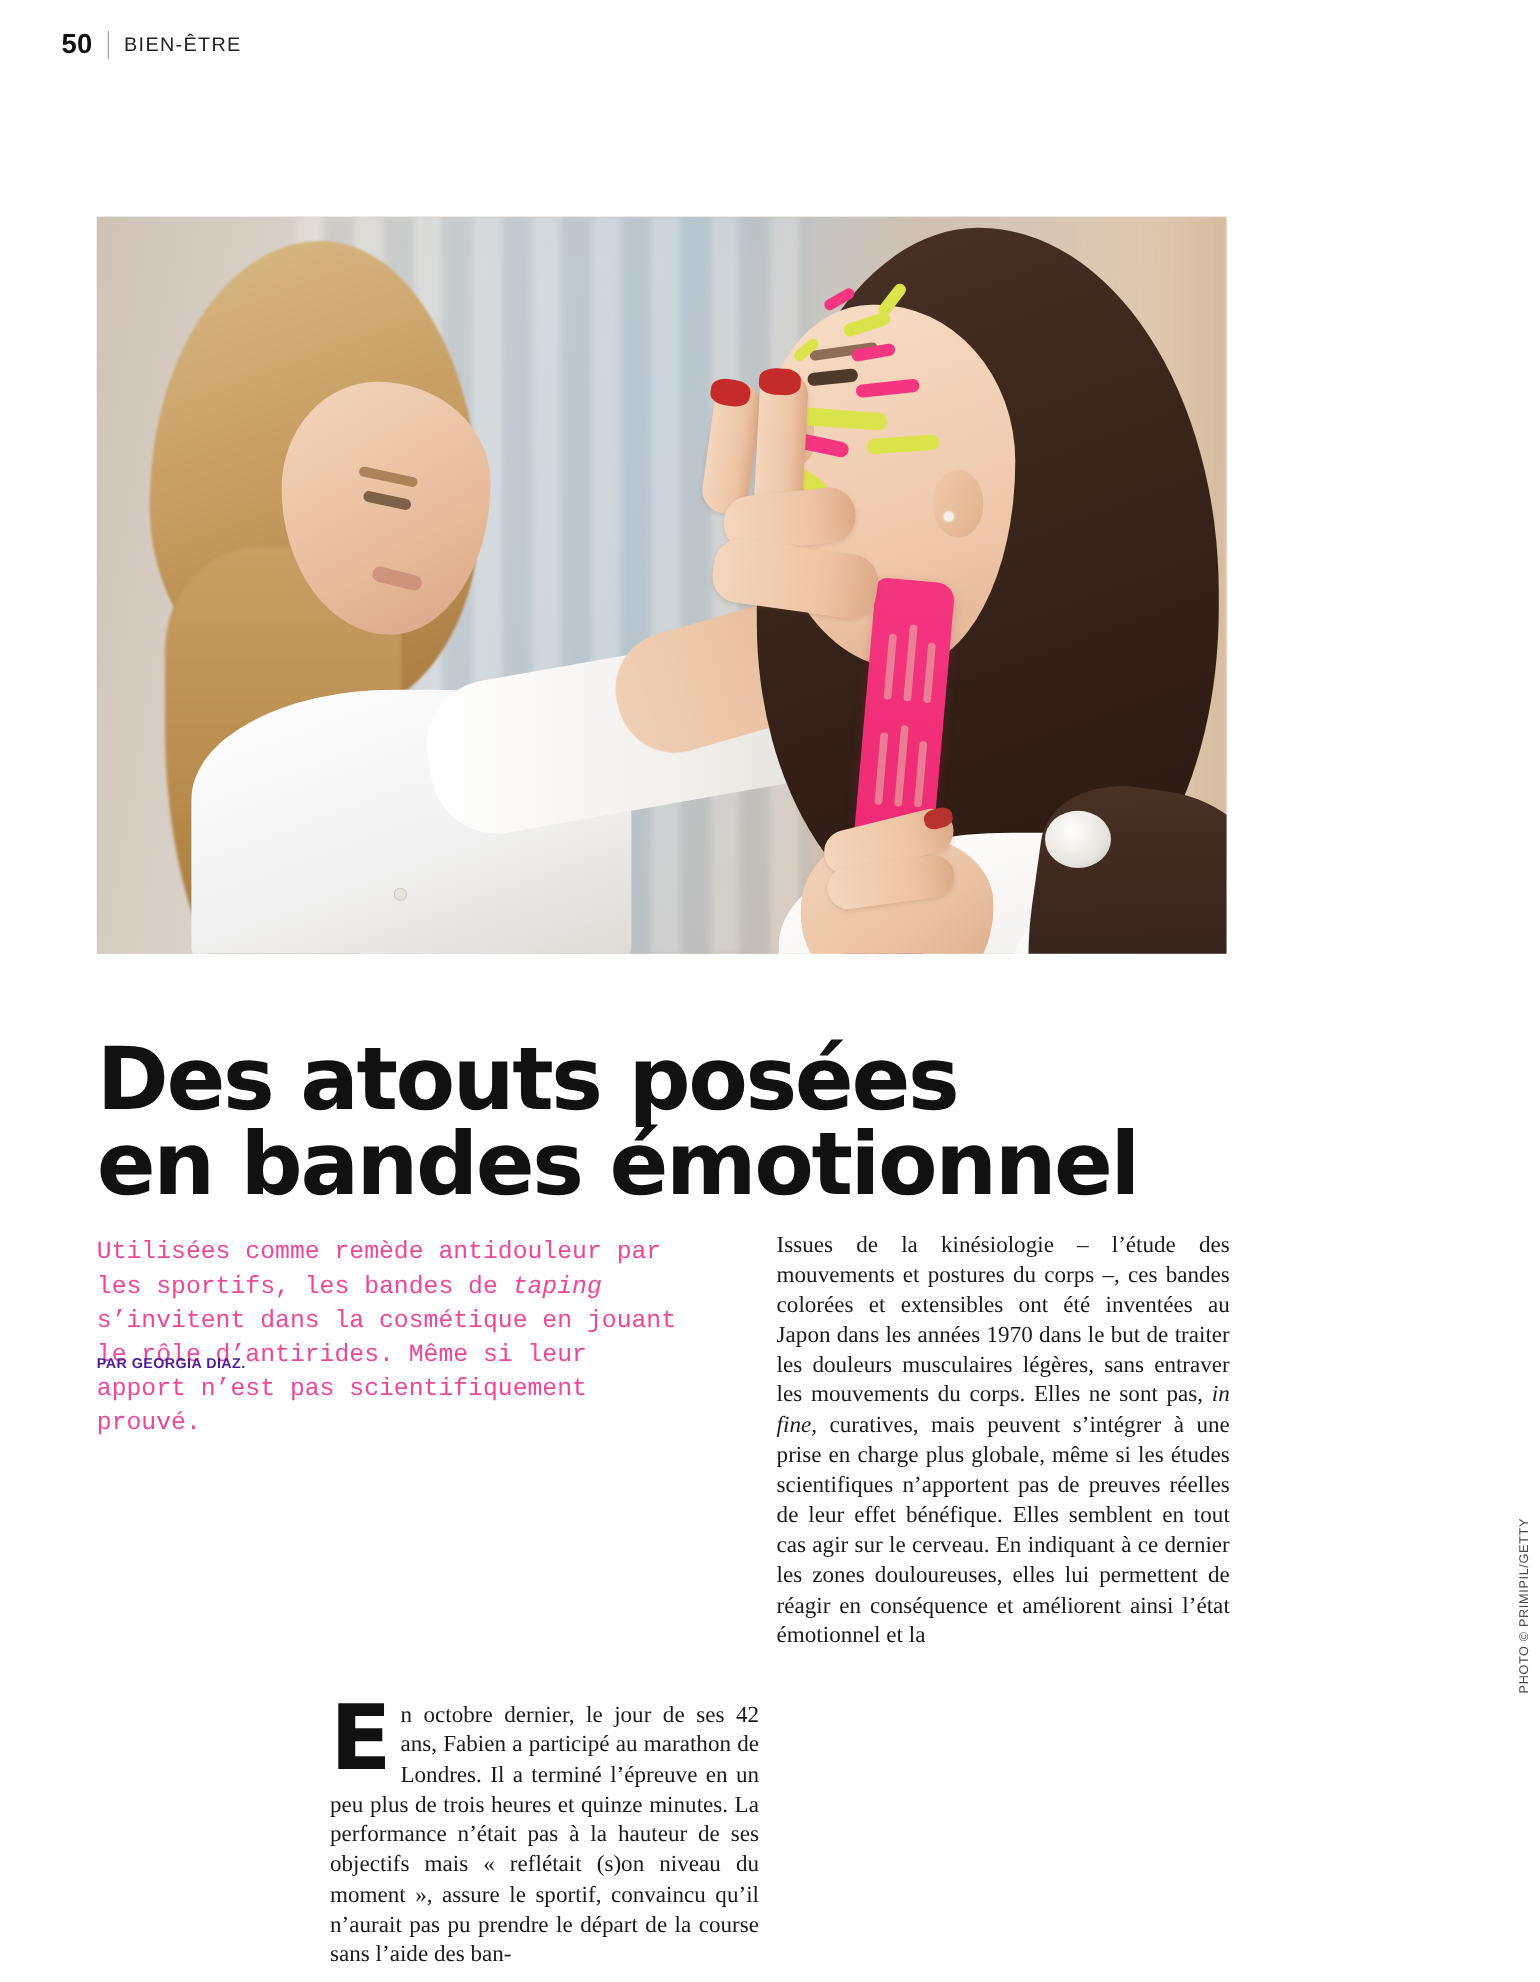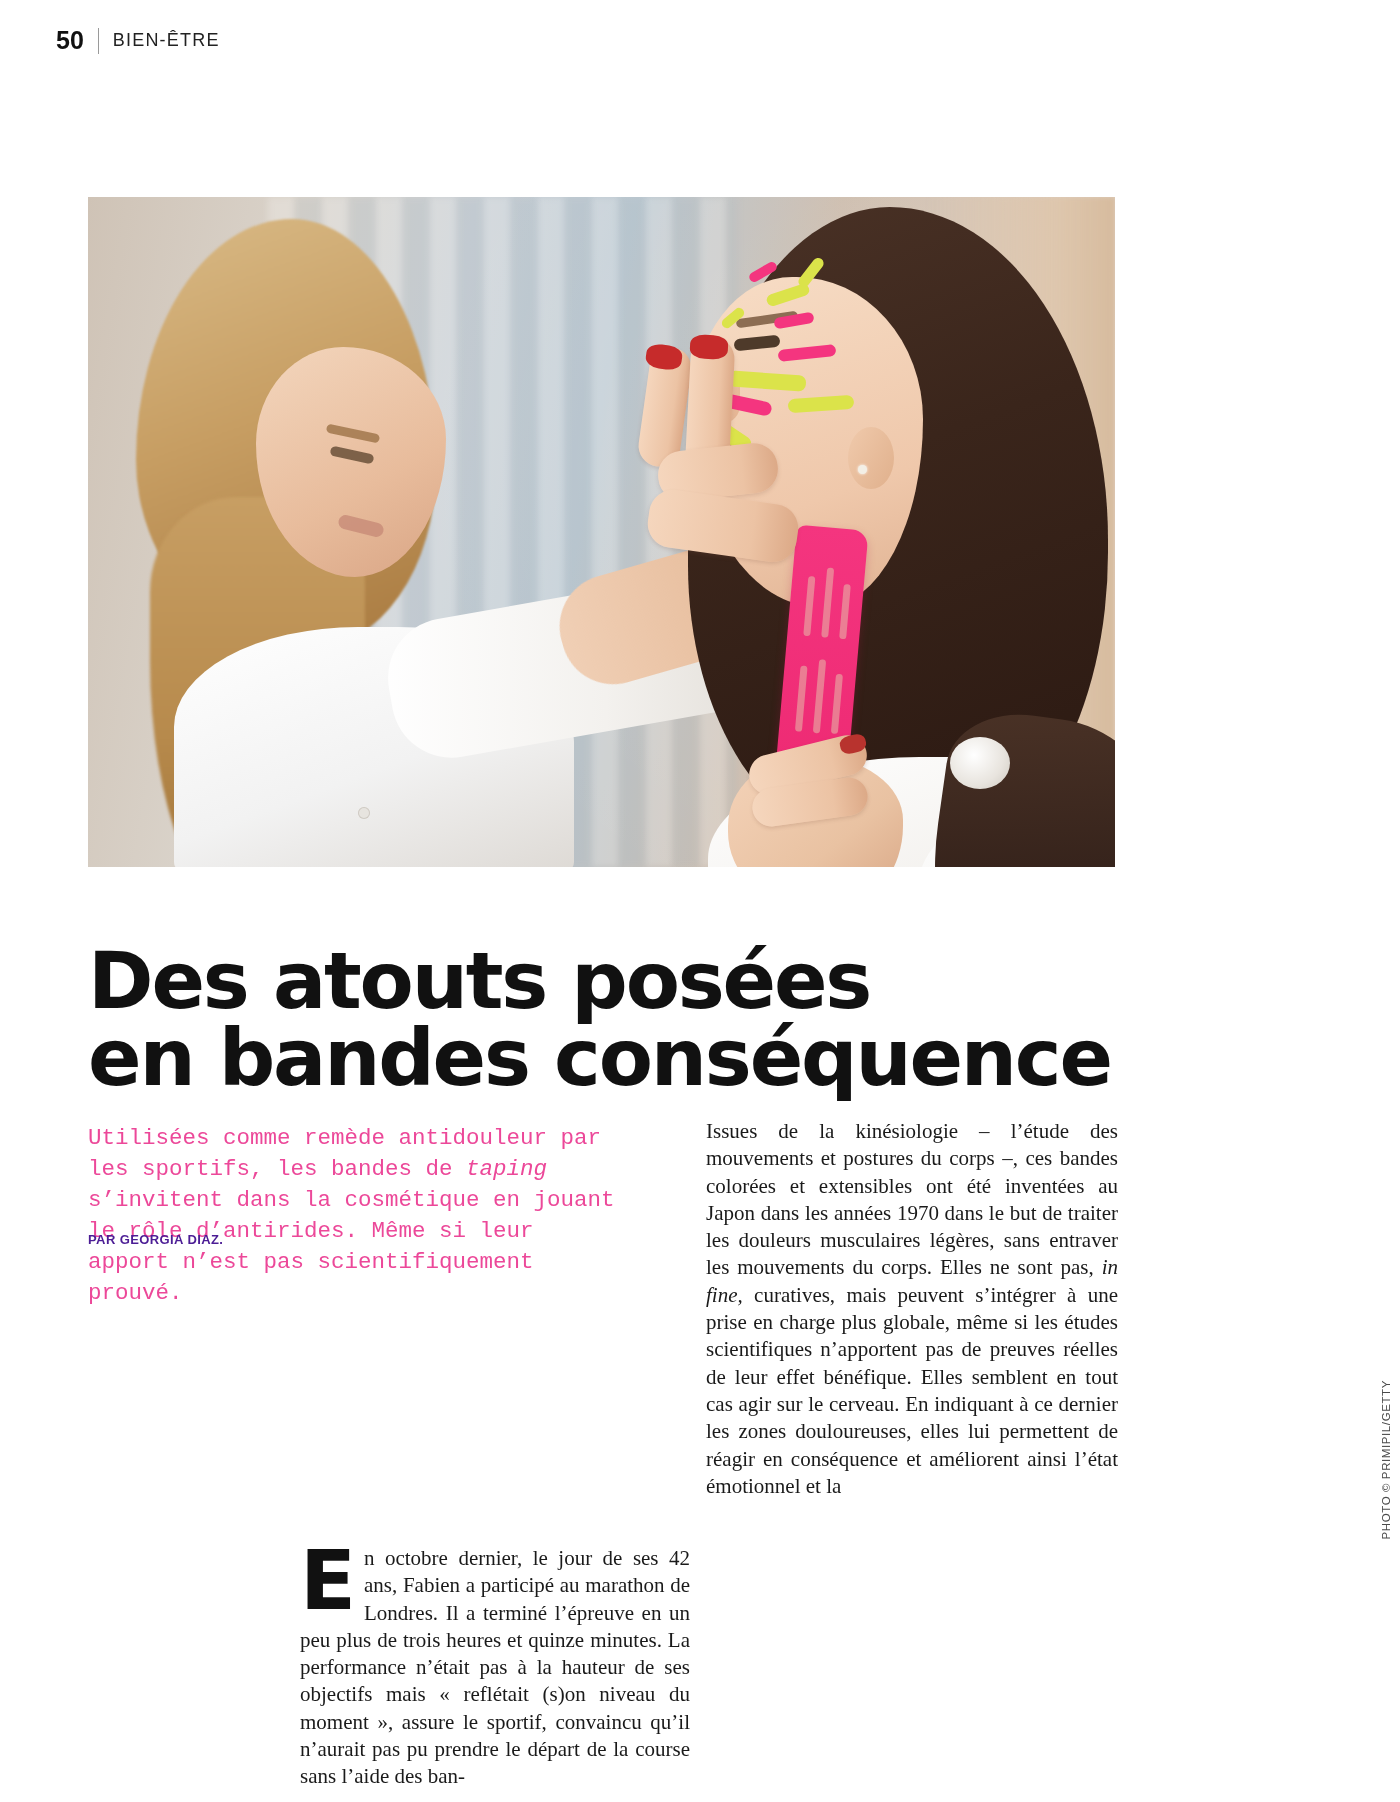--- a/index.html
+++ b/index.html
@@ -422,21 +422,21 @@
 
       <div class="m-hand"></div>
       <div class="finger" style="left:660px; top:548px; width:120px; height:40px; transform:rotate(-14deg);"></div>
       <div class="finger" style="left:664px; top:586px; width:116px; height:38px; transform:rotate(-8deg);"></div>
       <div class="nail" style="left:752px; top:538px; width:26px; height:18px; background:#b8332e; transform:rotate(-14deg);"></div>
     </div>
   </div>
 
   <h1 class="headline">
     <span class="l1">Des atouts posées</span>
-    <span class="l2">en bandes conséquence</span>
+    <span class="l2">en bandes émotionnel</span>
   </h1>
 
   <p class="standfirst"><span>Utilisées comme remède antidouleur par les sportifs, les bandes de </span><em>taping</em><span> s’invitent dans la cosmétique en jouant le rôle d’antirides. Même si leur apport n’est pas scientifiquement prouvé.</span></p>
 
   <div class="byline">PAR GEORGIA DIAZ.</div>
 
   <div class="col col-1">
     <span class="dropcap">E</span><span>n octobre dernier, le jour de ses 42 ans, Fabien a participé au marathon de Londres. Il a terminé l’épreuve en un peu plus de trois heures et quinze minutes. La performance n’était pas à la hauteur de ses objectifs mais « reflétait (s)on niveau du moment », assure le sportif, convaincu qu’il n’aurait pas pu prendre le départ de la course sans l’aide des ban-</span>
   </div>
 

